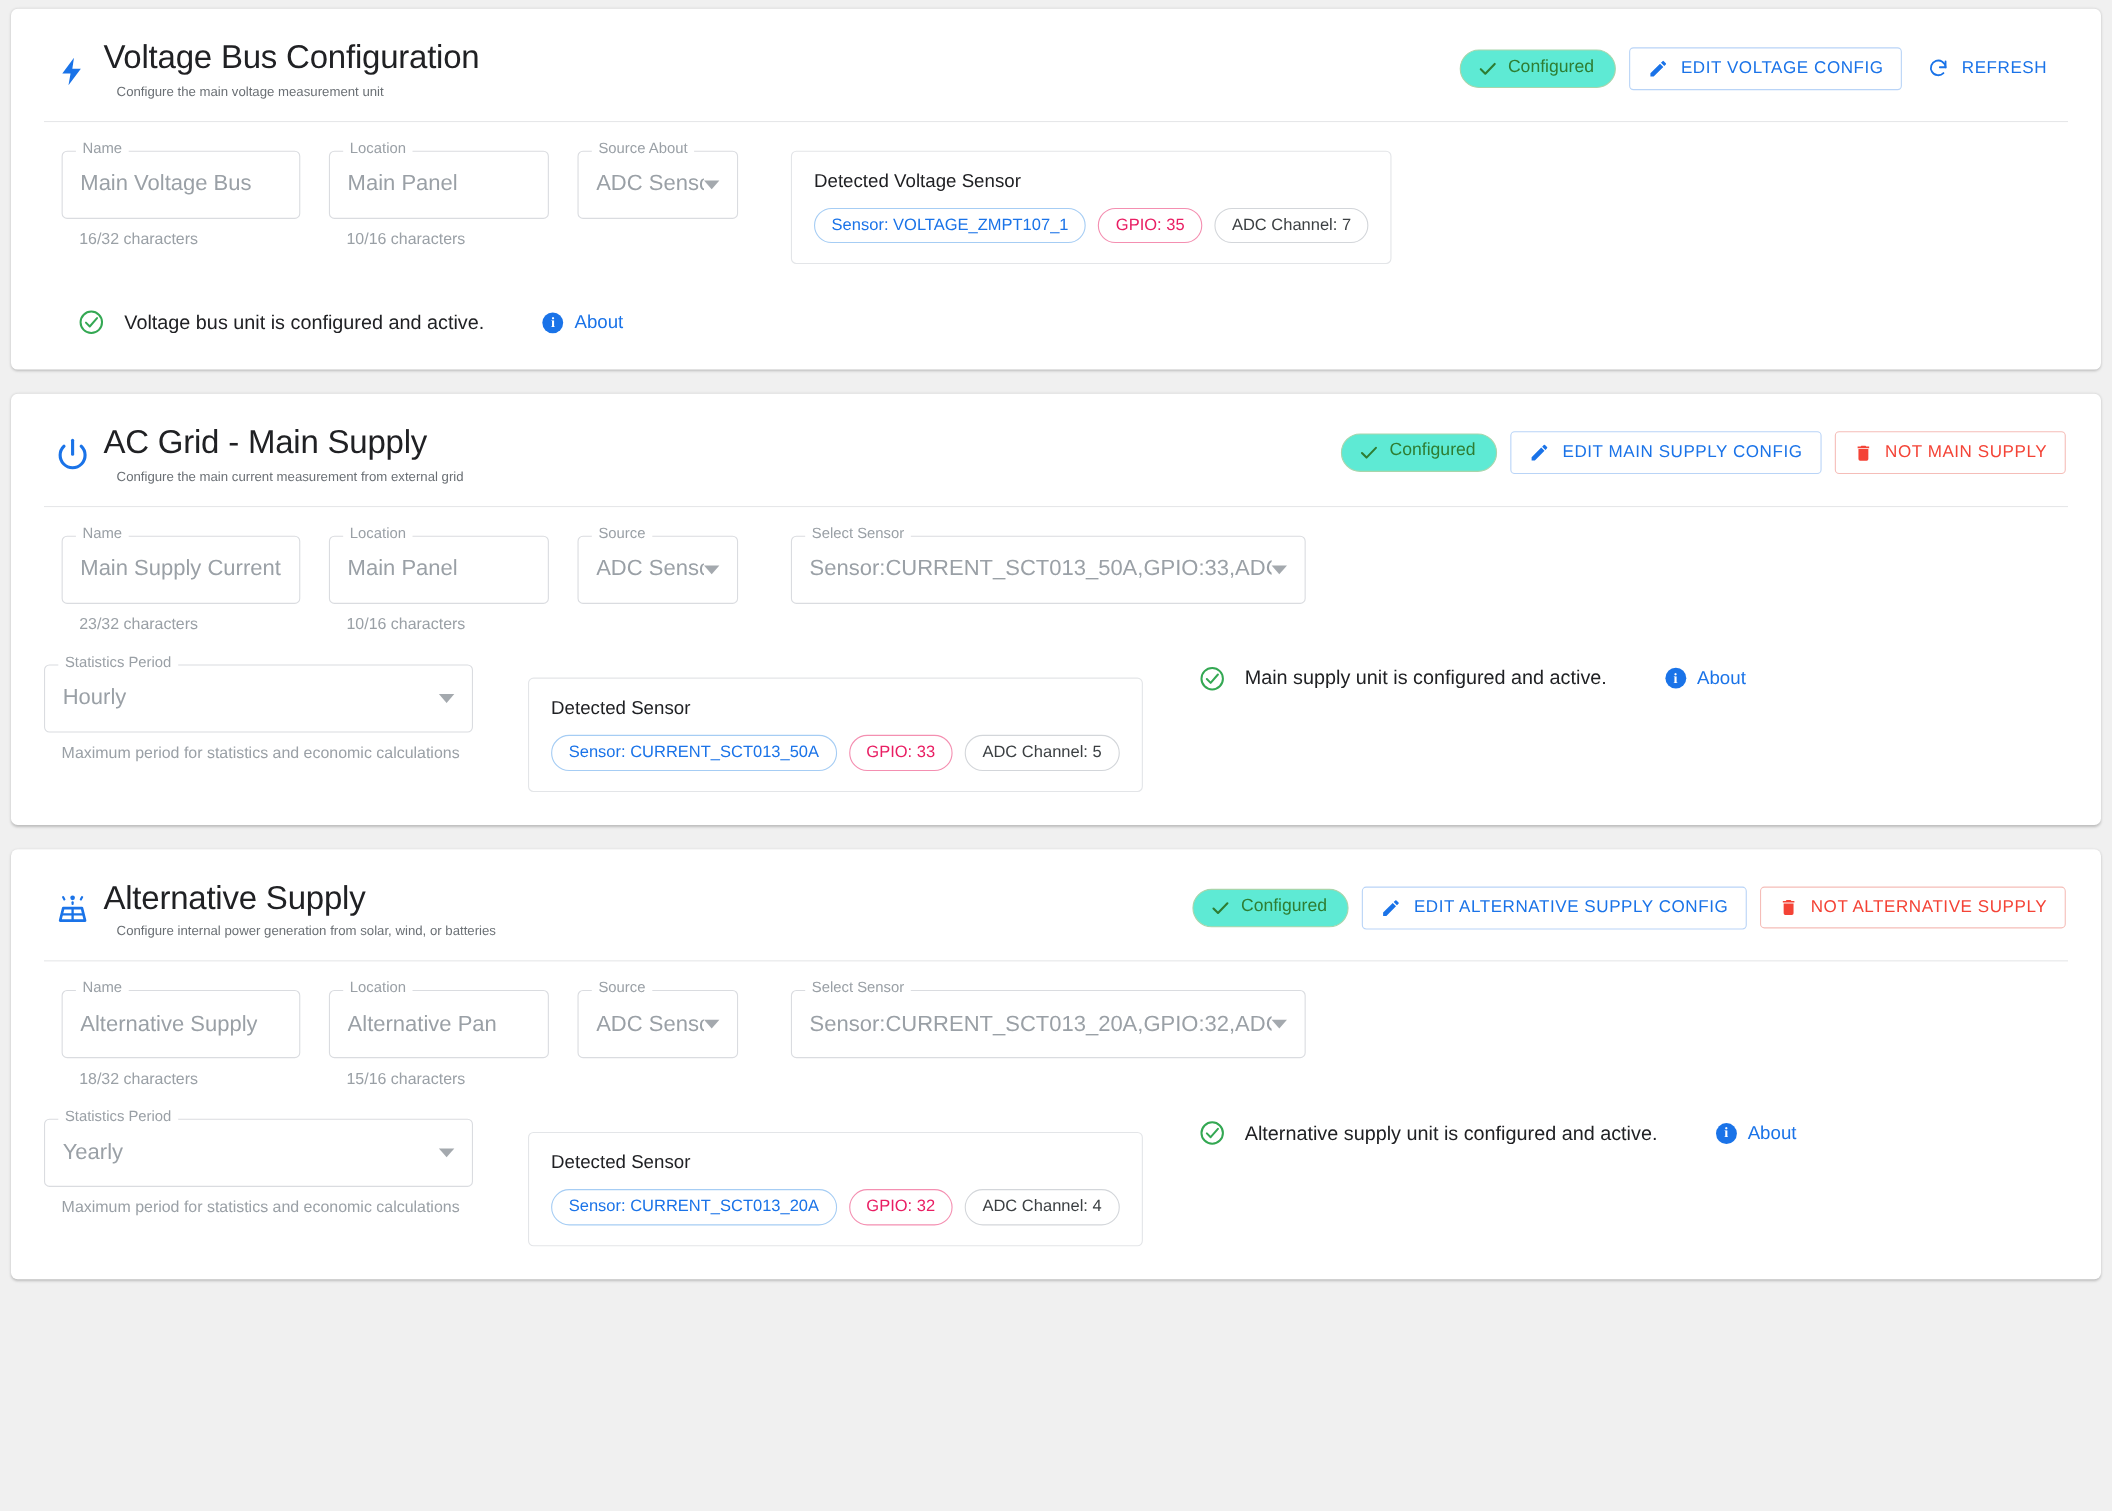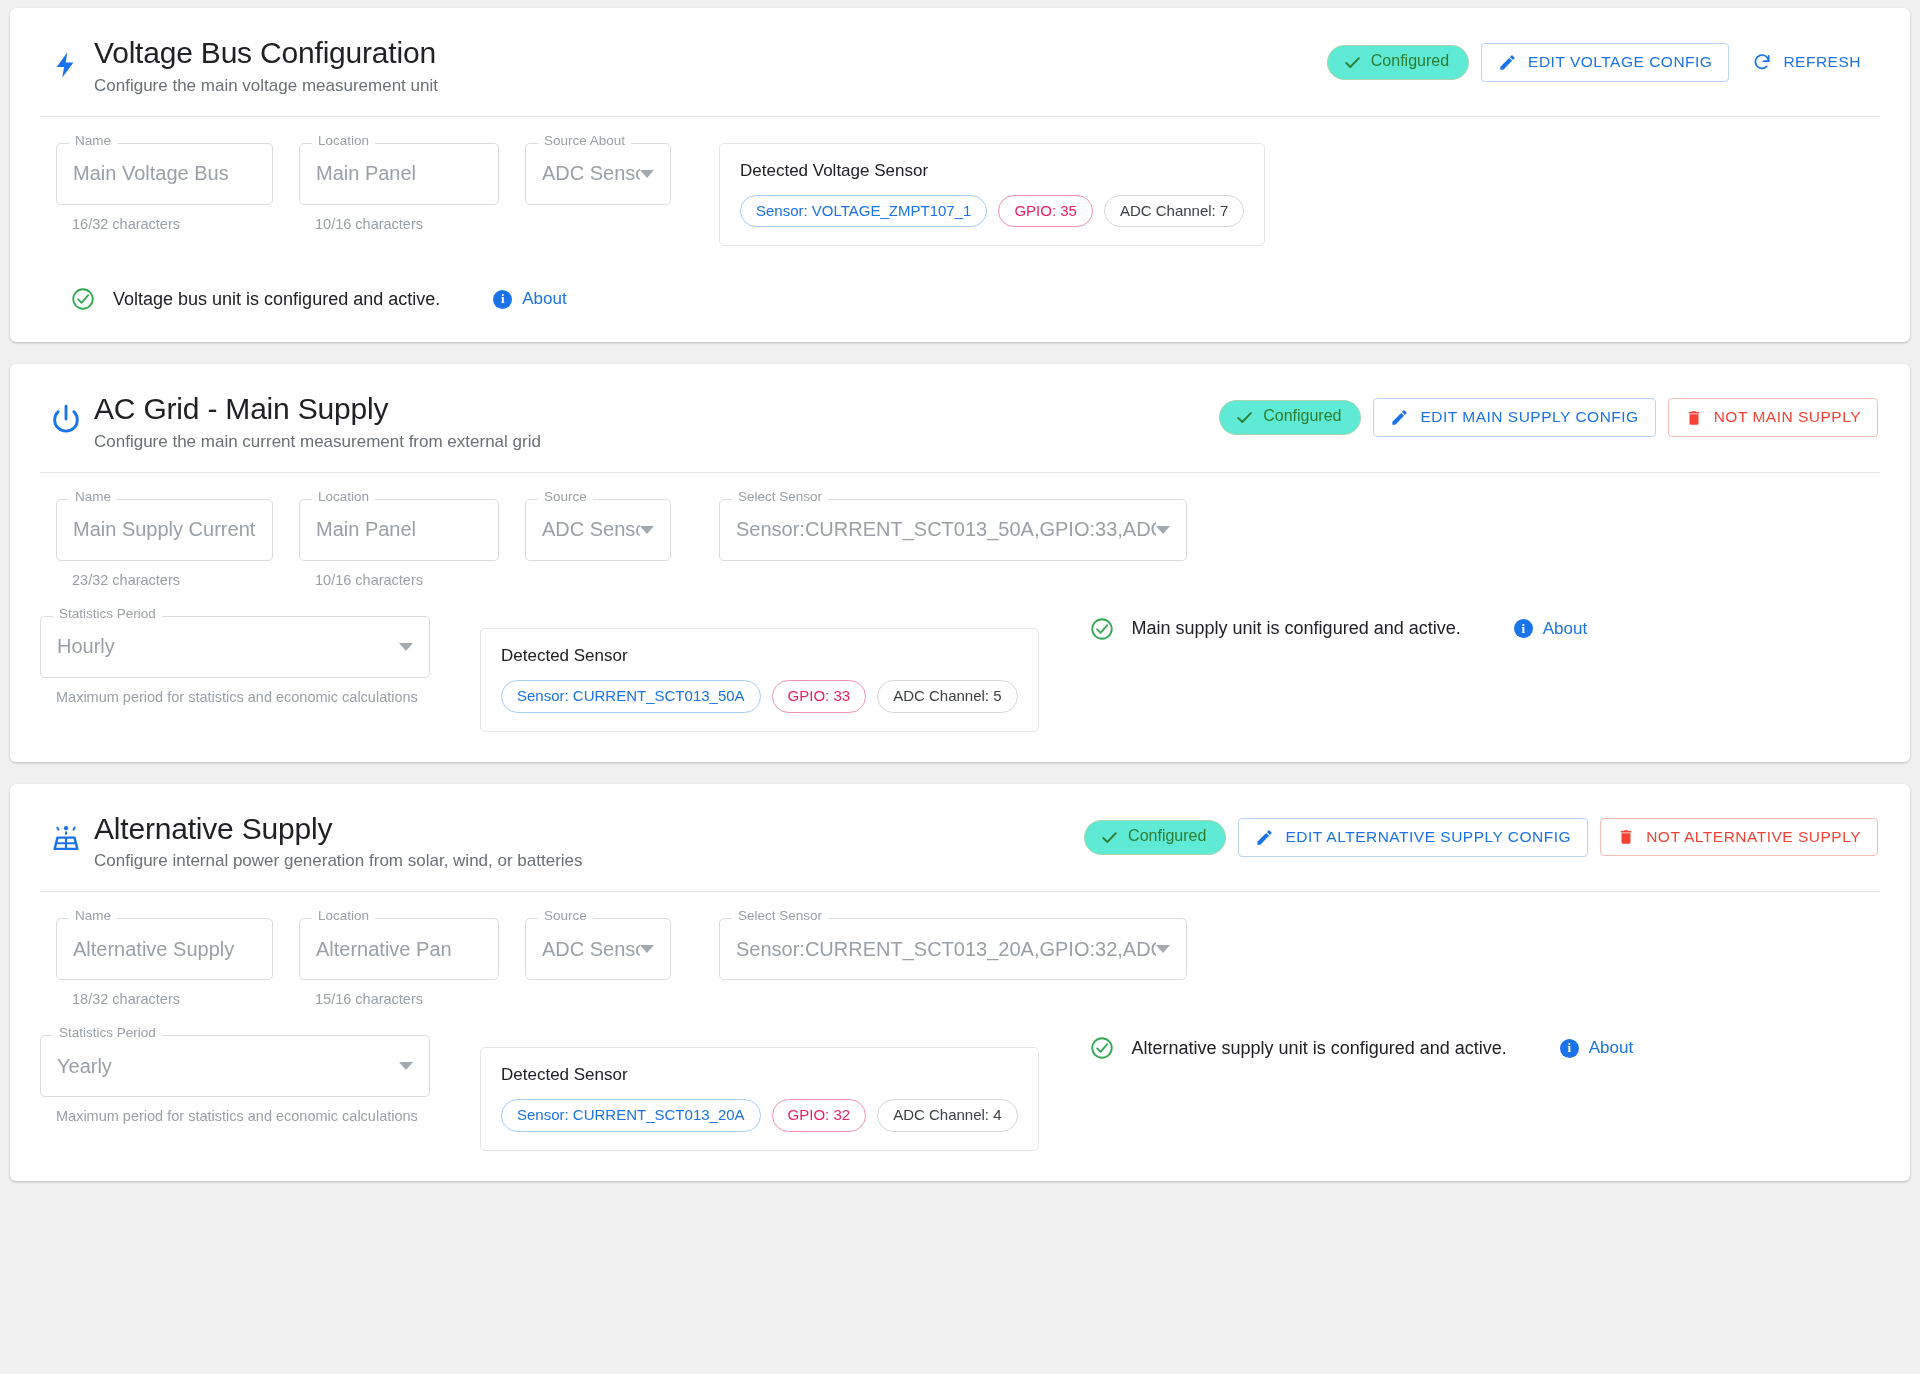--- a/index.html
+++ b/index.html
@@ -38,24 +38,25 @@
   }
   .titles { padding-left: 8px; }
   .sec-title {
     font-size: 30px;
     font-weight: 400;
     color: #202124;
     line-height: 1.15;
     letter-spacing: -0.2px;
   }
   .sec-sub {
-    font-size: 17px;
+    font-size: 12px;
     color: #6b7075;
     margin-top: 5px;
     font-weight: 400;
+    margin-left: 12px;
   }
 
   .header-actions {
     position: absolute;
     right: 32px;
     top: 34px;
     display: flex;
     align-items: center;
     gap: 12px;
   }

